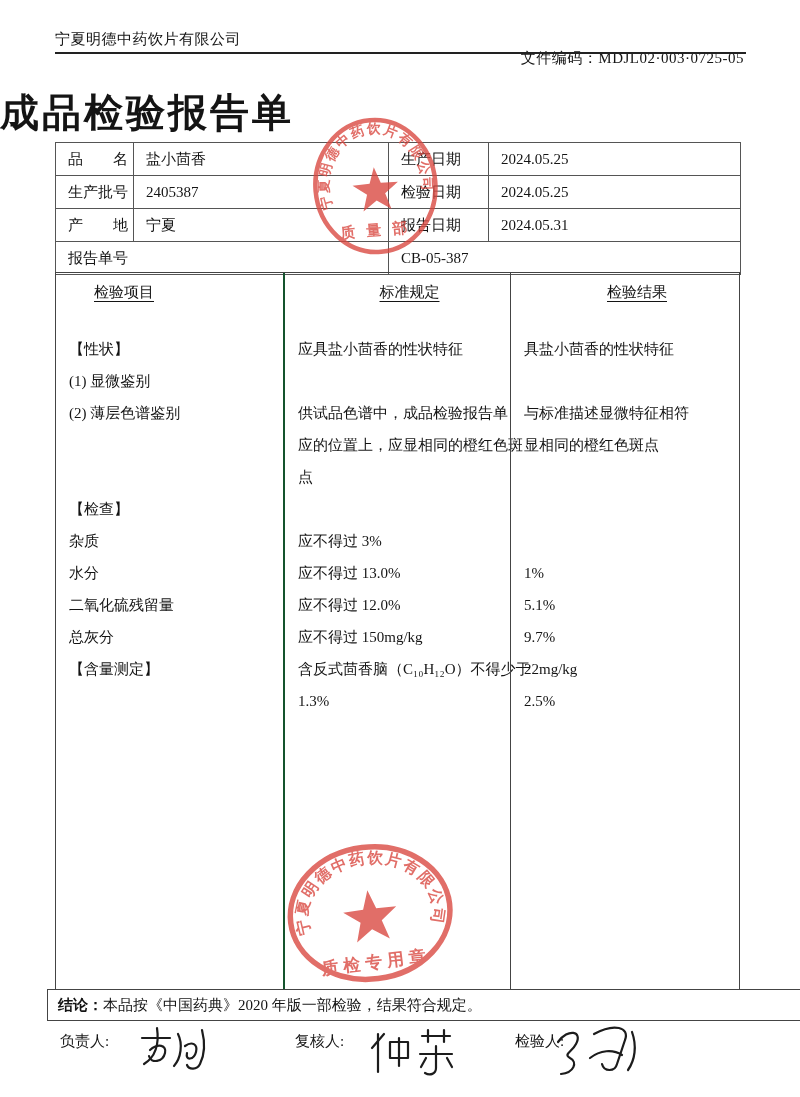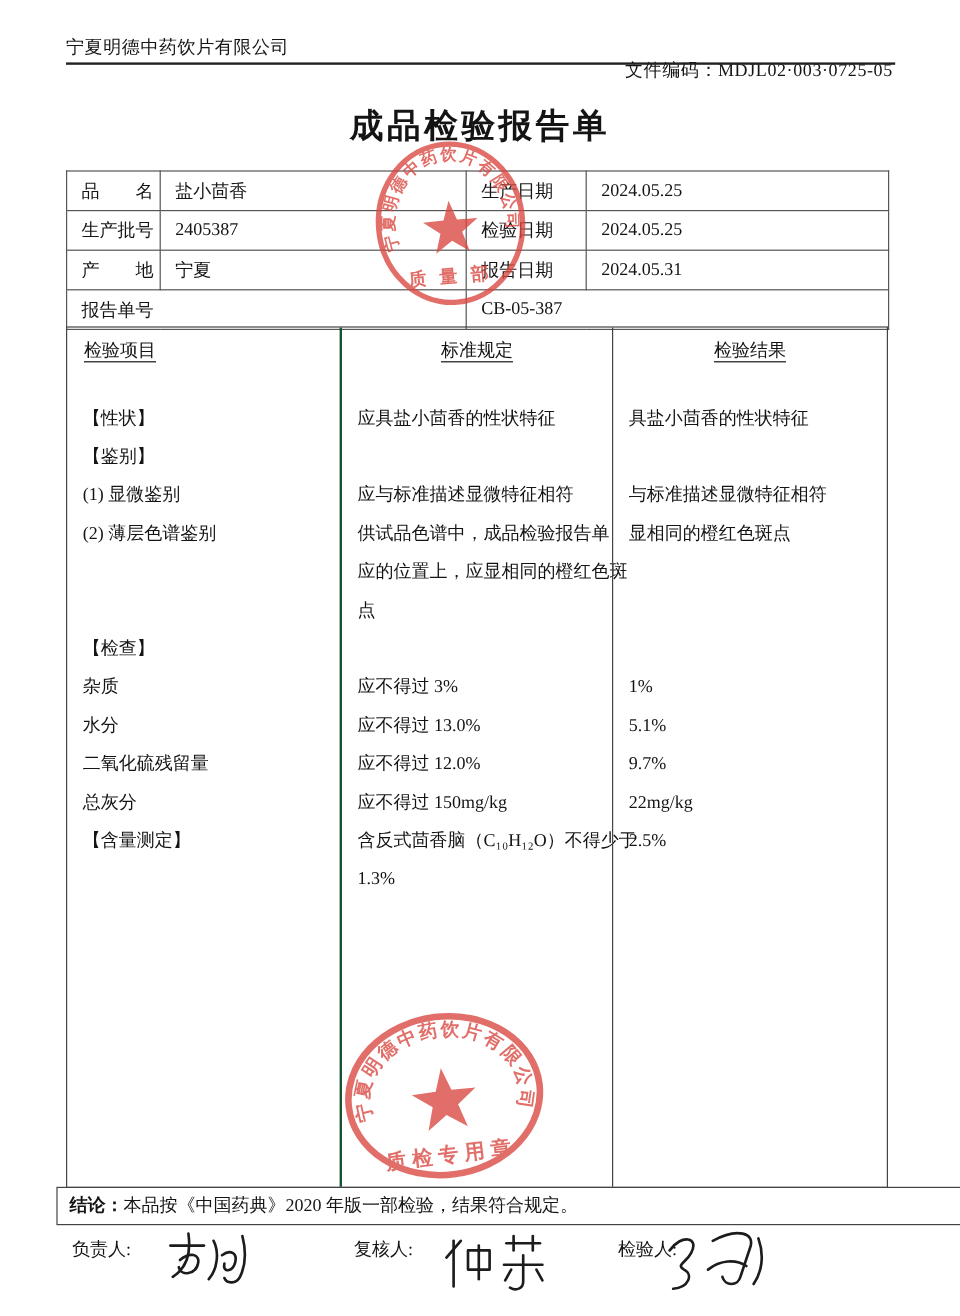--- a/index.html
+++ b/index.html
@@ -7,33 +7,33 @@
     width:800px;height:1097px;background:#ffffff;position:relative;
     font-family:"Liberation Serif","DejaVu Serif",serif;color:#141414;
     overflow:hidden;
   }
   .abs{position:absolute;}
   
   .hdr-left{left:55px;top:30px;font-size:15px;letter-spacing:.5px;}
   .hdr-right{right:56px;top:30px;font-size:15px;letter-spacing:.5px;margin-top:19px;}
   .hdr-rule{left:55px;top:52px;width:691px;border-top:2px solid #222;}
   
-  .title{left:0;top:86px;width:800px;text-align:center;font-size:28px;font-weight:bold;letter-spacing:3px;}
+  .title{left:0;top:86px;width:800px;text-align:left;font-size:39px;font-weight:bold;letter-spacing:3px;}
   
   table.info{position:absolute;left:55px;top:142px;width:685px;border-collapse:collapse;table-layout:fixed;padding-left:24px;}
   table.info td{border:1px solid #555;font-size:15px;padding:0 0 0 12px;height:32px;white-space:nowrap;overflow:hidden;}
   
   .mt{left:55px;top:272px;width:685px;height:718px;border:1px solid #444;box-sizing:border-box;}
   .mt-col{position:absolute;top:0;bottom:0;box-sizing:border-box;}
   .mt-col1{left:0;width:227px;}
   .mt-col2{left:227px;width:227px;border-left:2px solid #14532d;}
   .mt-col3{left:454px;width:229px;border-left:1px solid #444;}
   .mt-head{position:absolute;top:10px;left:0;right:0;text-align:center;font-size:15px;}
   .mt-head.left{text-align:left;padding-left:14px;}
-  .mt-head span{text-decoration:underline;text-underline-offset:4px;}
+  .mt-head span{text-decoration:underline;text-underline-offset:4px;margin-left:24px;}
   .mt-lines{position:absolute;top:60px;left:0;right:0;}
   .mt-line{height:32px;line-height:32px;font-size:15px;white-space:nowrap;padding-left:13px;}
   
   .concl{left:47px;top:989px;width:796px;height:32px;border:1px solid #444;box-sizing:border-box;
          line-height:30px;font-size:15px;padding-left:10px;white-space:nowrap;}
   .concl .b{font-weight:bold;}
   
   .sig-label{top:1032px;font-size:15px;}
   .sig-svg{stroke:#1c1c1c;stroke-width:2.2;fill:none;stroke-linecap:round;stroke-linejoin:round;}
   
@@ -81,40 +81,38 @@
     <td colspan="2">CB-05-387</td>
   </tr>
 </tbody>
   </table>
 
 <div class="abs mt">
   <div class="mt-col mt-col1">
     <div class="mt-head left"><span>检验项目</span></div>
     <div class="mt-lines">
       <div class="mt-line">【性状】</div>
-      <div class="mt-line">【鉴别】</div>
       <div class="mt-line">(1) 显微鉴别</div>
       <div class="mt-line">(2) 薄层色谱鉴别</div>
       <div class="mt-line"></div>
       <div class="mt-line"></div>
       <div class="mt-line">【检查】</div>
       <div class="mt-line">杂质</div>
       <div class="mt-line">水分</div>
       <div class="mt-line">二氧化硫残留量</div>
       <div class="mt-line">总灰分</div>
       <div class="mt-line">【含量测定】</div>
       <div class="mt-line"></div>
     </div>
   </div>
   <div class="mt-col mt-col2">
     <div class="mt-head"><span>标准规定</span></div>
     <div class="mt-lines">
       <div class="mt-line">应具盐小茴香的性状特征</div>
       <div class="mt-line"></div>
-      <div class="mt-line">应与标准描述显微特征相符</div>
       <div class="mt-line">供试品色谱中，成品检验报告单</div>
       <div class="mt-line">应的位置上，应显相同的橙红色斑</div>
       <div class="mt-line">点</div>
       <div class="mt-line"></div>
       <div class="mt-line">应不得过 3%</div>
       <div class="mt-line">应不得过 13.0%</div>
       <div class="mt-line">应不得过 12.0%</div>
       <div class="mt-line">应不得过 150mg/kg</div>
       <div class="mt-line">含反式茴香脑（C₁₀H₁₂O）不得少于</div>
       <div class="mt-line">1.3%</div>

